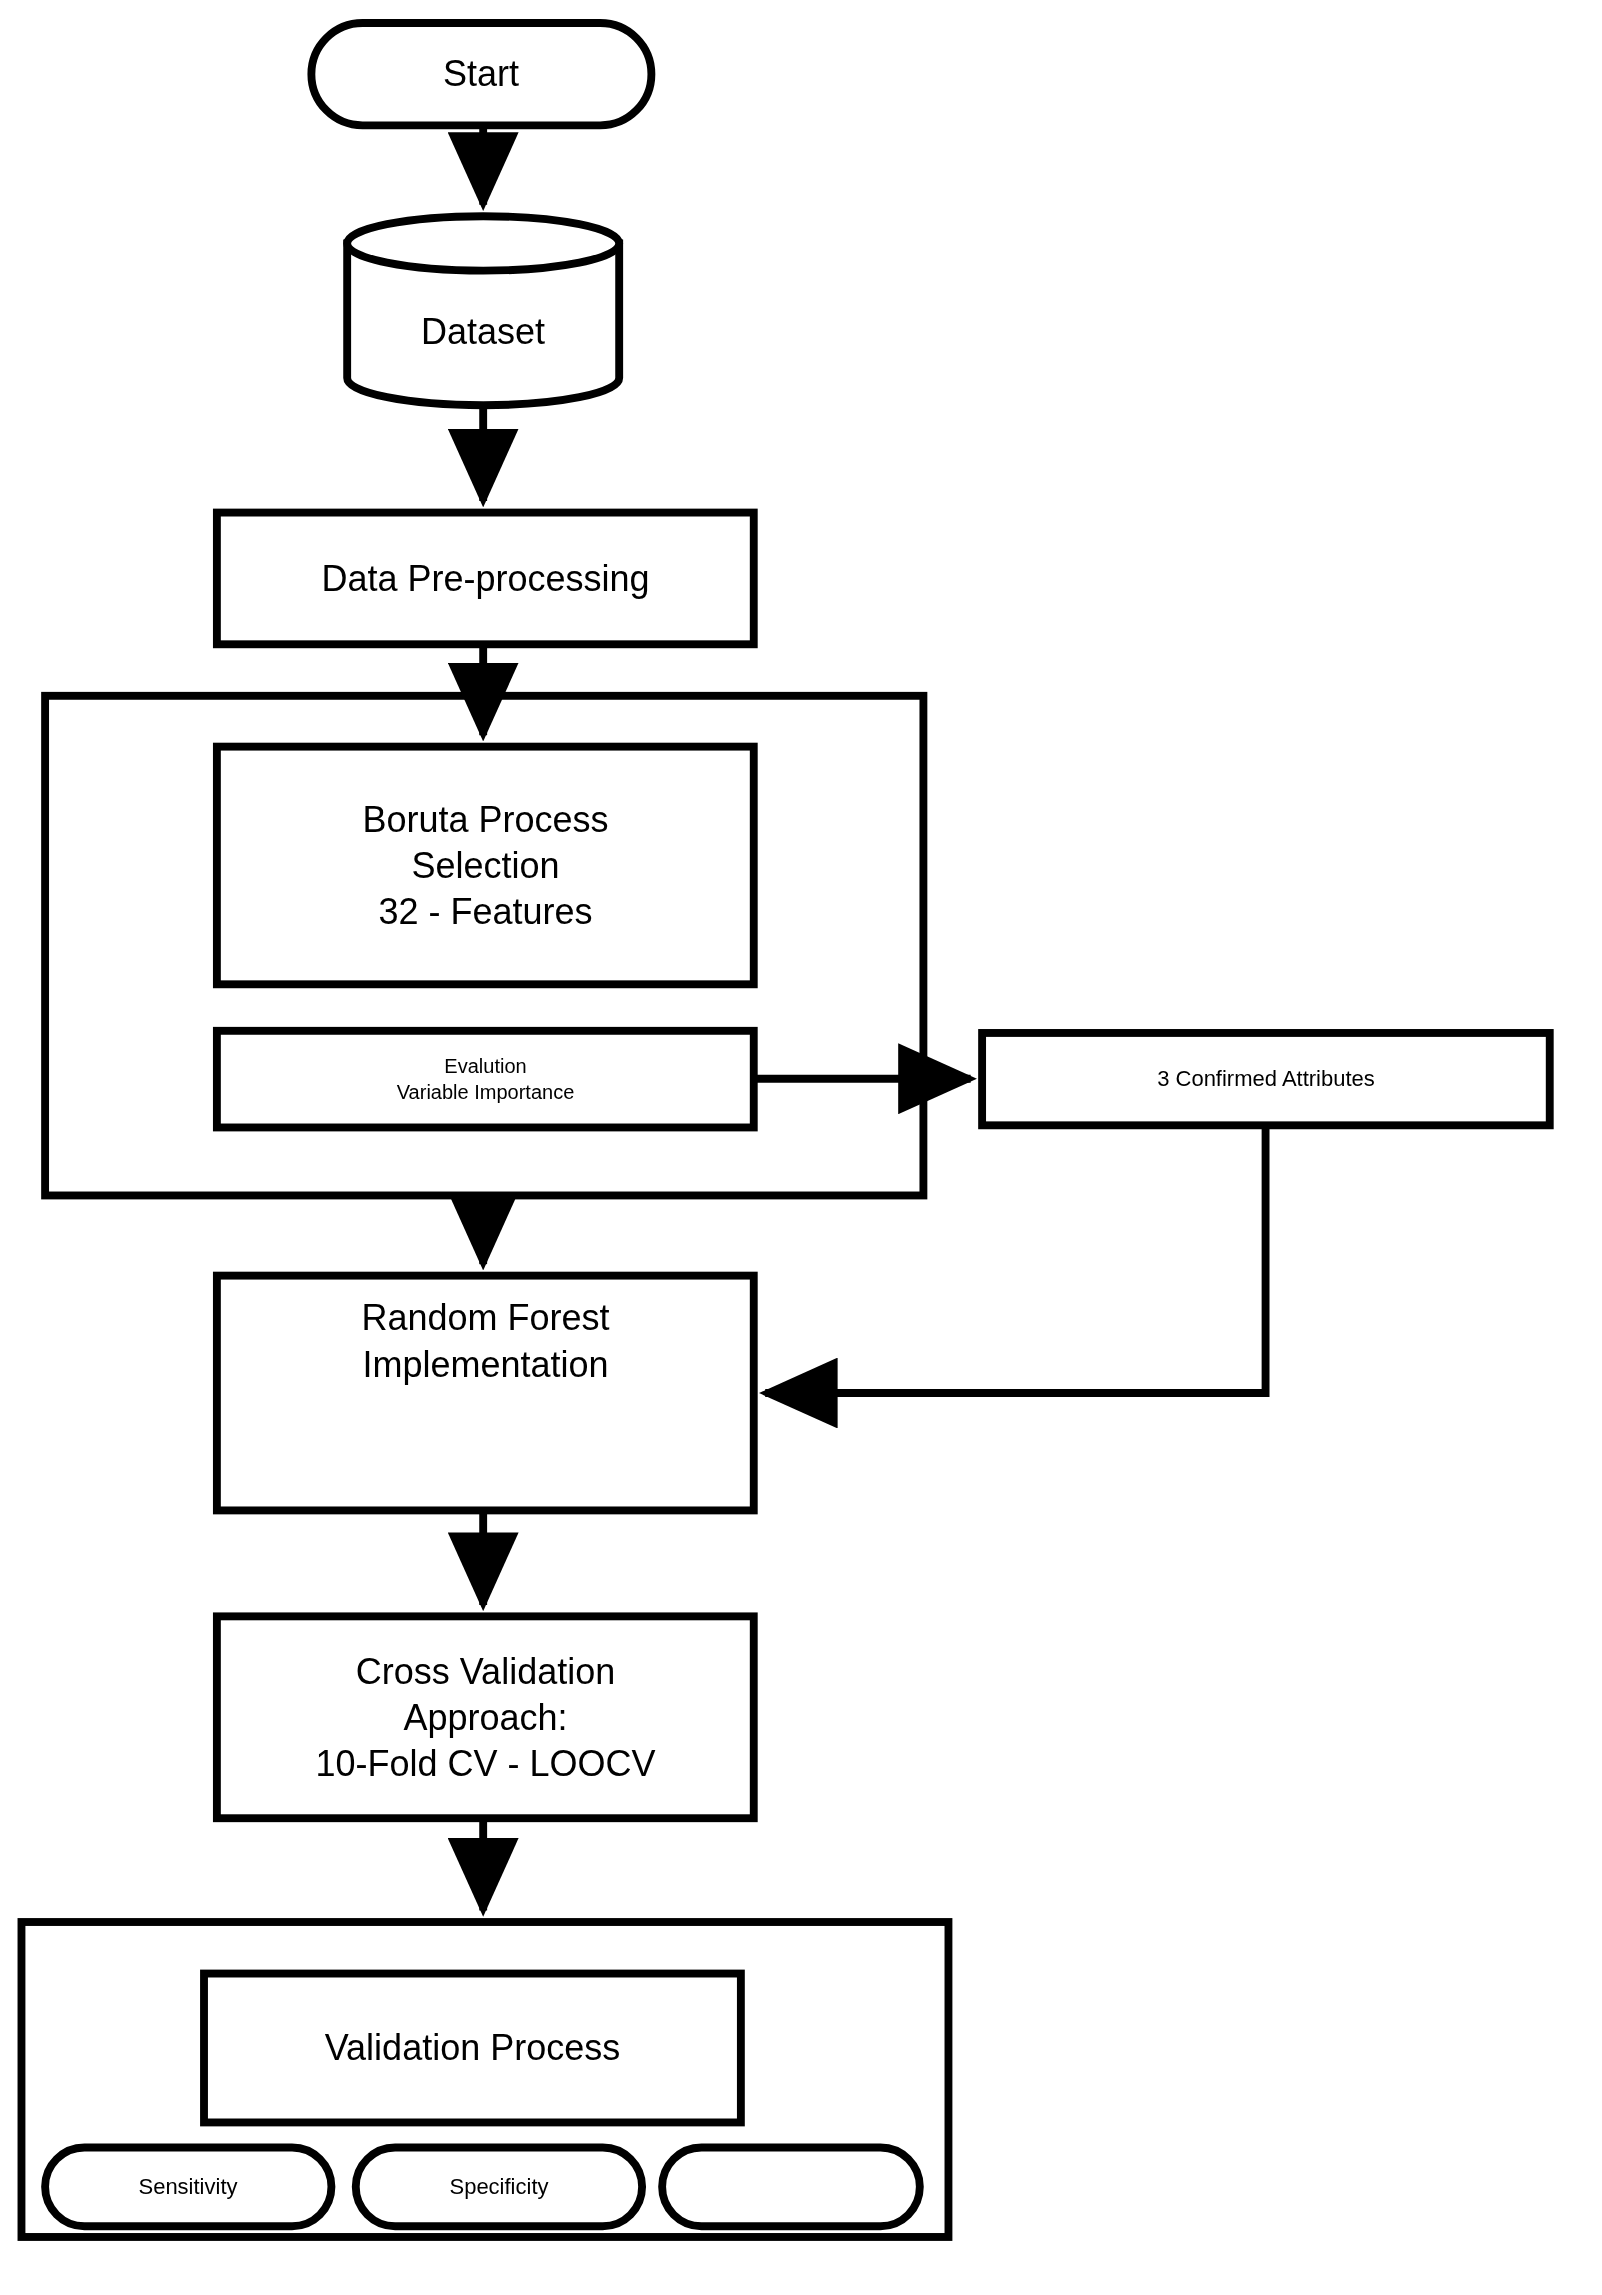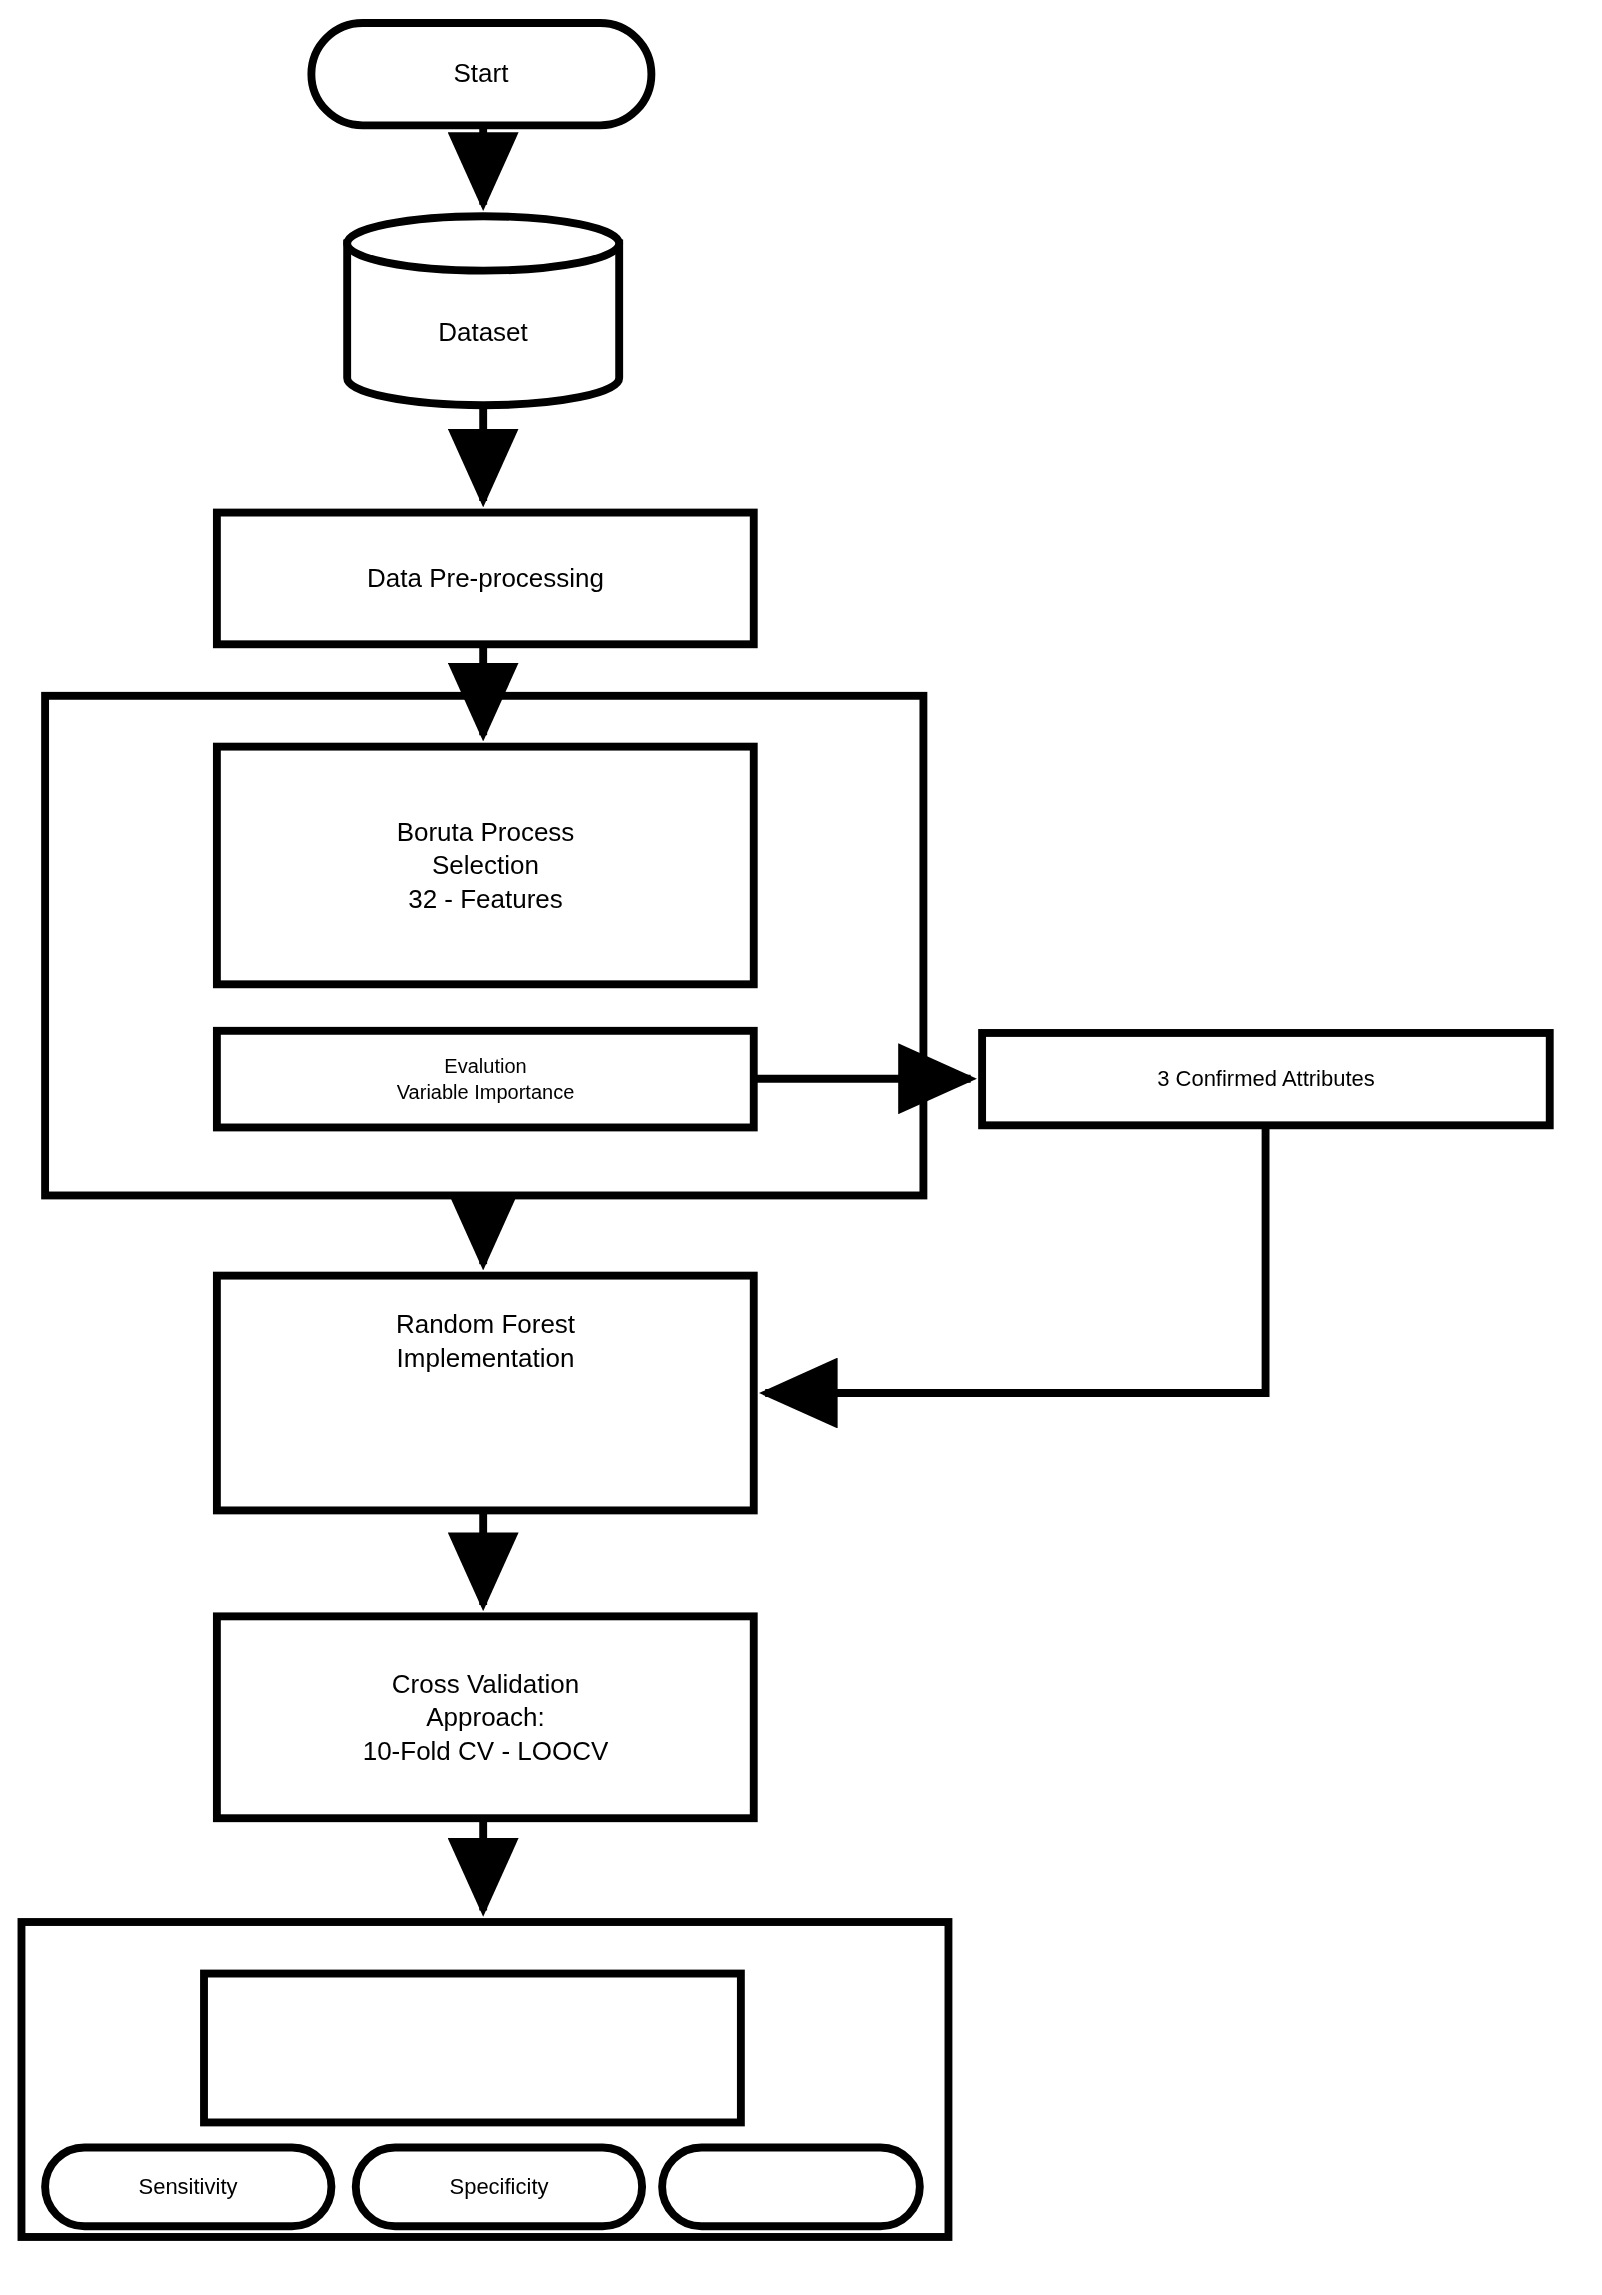--- a/index.html
+++ b/index.html
@@ -30,21 +30,21 @@
     display: flex;
     flex-direction: column;
     align-items: center;
     justify-content: center;
     text-align: center;
     color: #000000;
     pointer-events: none;
     line-height: 1.28;
     white-space: pre;
   }
-  .lbl-lg { font-size: 26px; }
+  .lbl-lg { font-size: 36px; }
   .lbl-md { font-size: 22px; }
   .lbl-sm { font-size: 20px; }
 </style>
 </head>
 <body>
 
 <div id="canvas">
 
   <svg id="diagram-svg" viewBox="0 0 2238 3206" xmlns="http://www.w3.org/2000/svg">
     <defs>
@@ -130,20 +130,23 @@
     <span>Random Forest</span>
     <span>Implementation</span>
   </div>
 
   <div class="node-label lbl-lg" style="left:217px; top:1617px; width:537px; height:202px;">
     <span>Cross Validation</span>
     <span>Approach:</span>
     <span>10-Fold CV - LOOCV</span>
   </div>
 
+  <div class="node-label lbl-lg" style="left:204px; top:1974px; width:537px; height:149px;">
+    <span>Validation Process</span>
+  </div>
 
   <div class="node-label lbl-md" style="left:45px; top:2148px; width:286px; height:79px;">
     <span>Sensitivity</span>
   </div>
 
   <div class="node-label lbl-md" style="left:356px; top:2148px; width:286px; height:79px;">
     <span>Specificity</span>
   </div>
 
 

